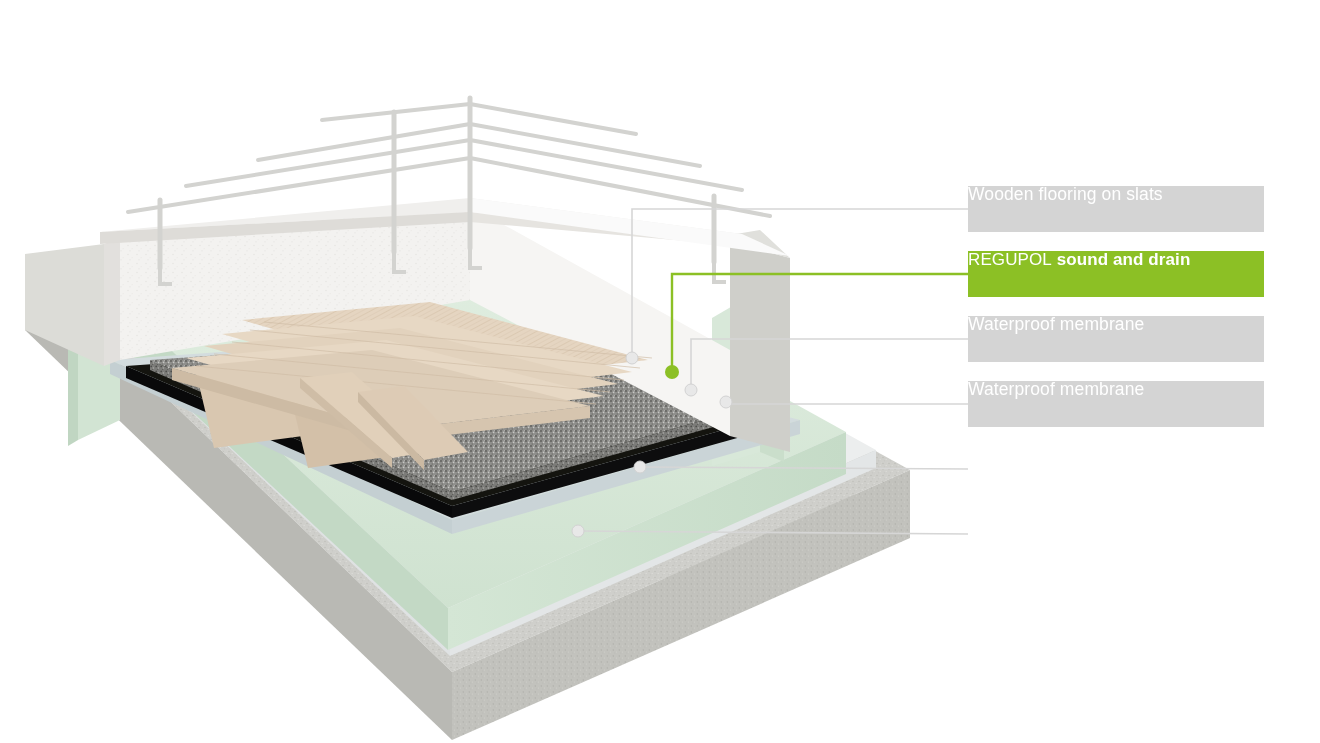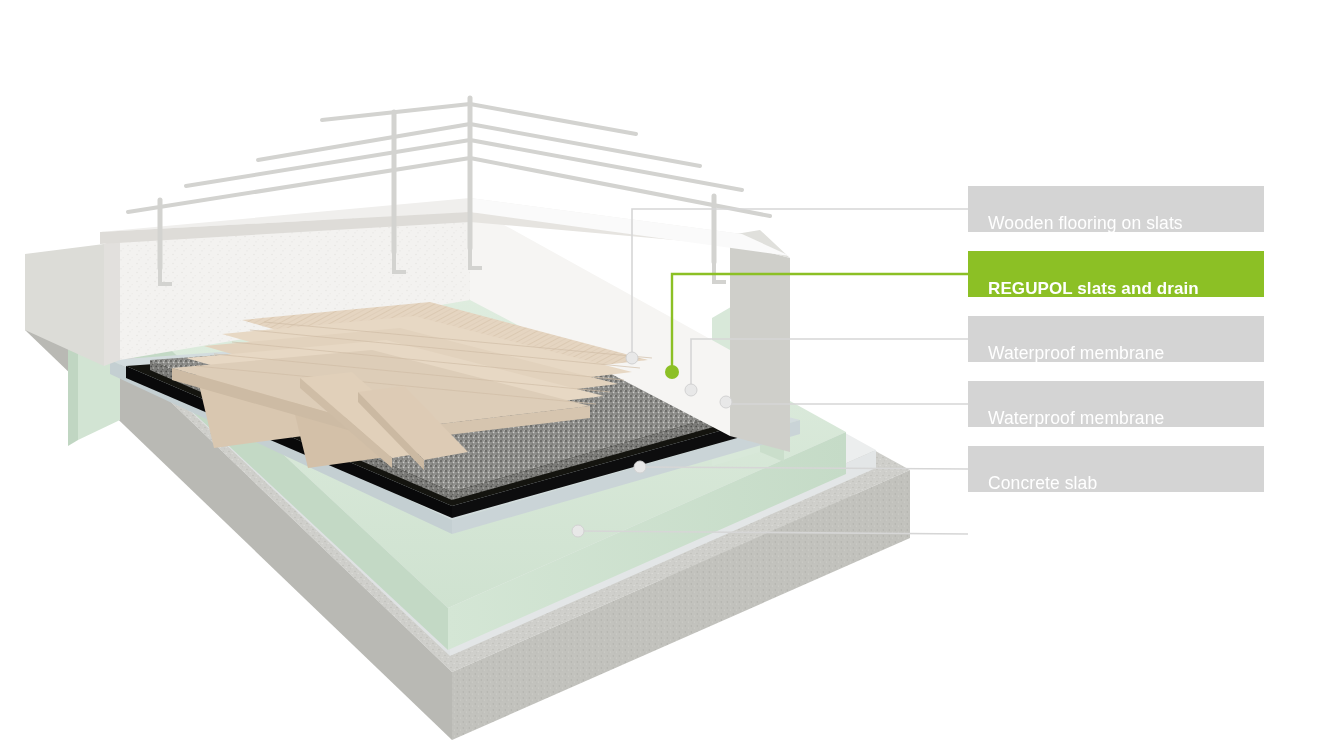--- a/index.html
+++ b/index.html
@@ -33,42 +33,41 @@
     left: 968px;
     top: 186px;
     width: 296px;
   }
   .label-box {
     position: relative;
     height: 46px;
     margin-bottom: 19px;
     background: #d4d4d4;
     display: flex;
-    align-items: flex-end;
+    align-items: flex-start;
     box-sizing: border-box;
-    padding-left: 20px;
     cursor: default;
   }
   .label-box:last-child { margin-bottom: 0; }
   .label-box.is-highlighted {
     background: #8cc025;
   }
   .label-text {
     color: #ffffff;
     font-size: 17.5px;
     letter-spacing: 0.1px;
     line-height: 1;
     white-space: nowrap;
   }
   .label-box.is-highlighted .label-text {
     font-weight: bold;
     font-size: 17px;
   }
   .label-text .brand {
-    font-weight: bold;
+    font-weight: normal;
   }
 </style>
 </head>
 <body>
 
 <div id="stage">
 
   <svg id="illustration" viewBox="0 0 1320 743">
     <defs>
 
@@ -298,30 +297,27 @@
     </g>
   </svg>
 
   <div id="label-column">
 
     <div class="label-box">
       <span class="label-text">Wooden flooring on slats</span>
     </div>
 
     <div class="label-box is-highlighted">
-      <span class="label-text"><span class="brand">REGUPOL</span><span> slats and drain</span></span>
+      <span class="label-text"><span class="brand">REGUPOL</span><span> sound and drain</span></span>
     </div>
 
     <div class="label-box">
       <span class="label-text">Waterproof membrane</span>
     </div>
 
 
     <div class="label-box">
       <span class="label-text">Waterproof membrane</span>
     </div>
 
-    <div class="label-box">
-      <span class="label-text">Concrete slab</span>
-    </div>
 
   </div>
 </div>
 
 </body></html>

